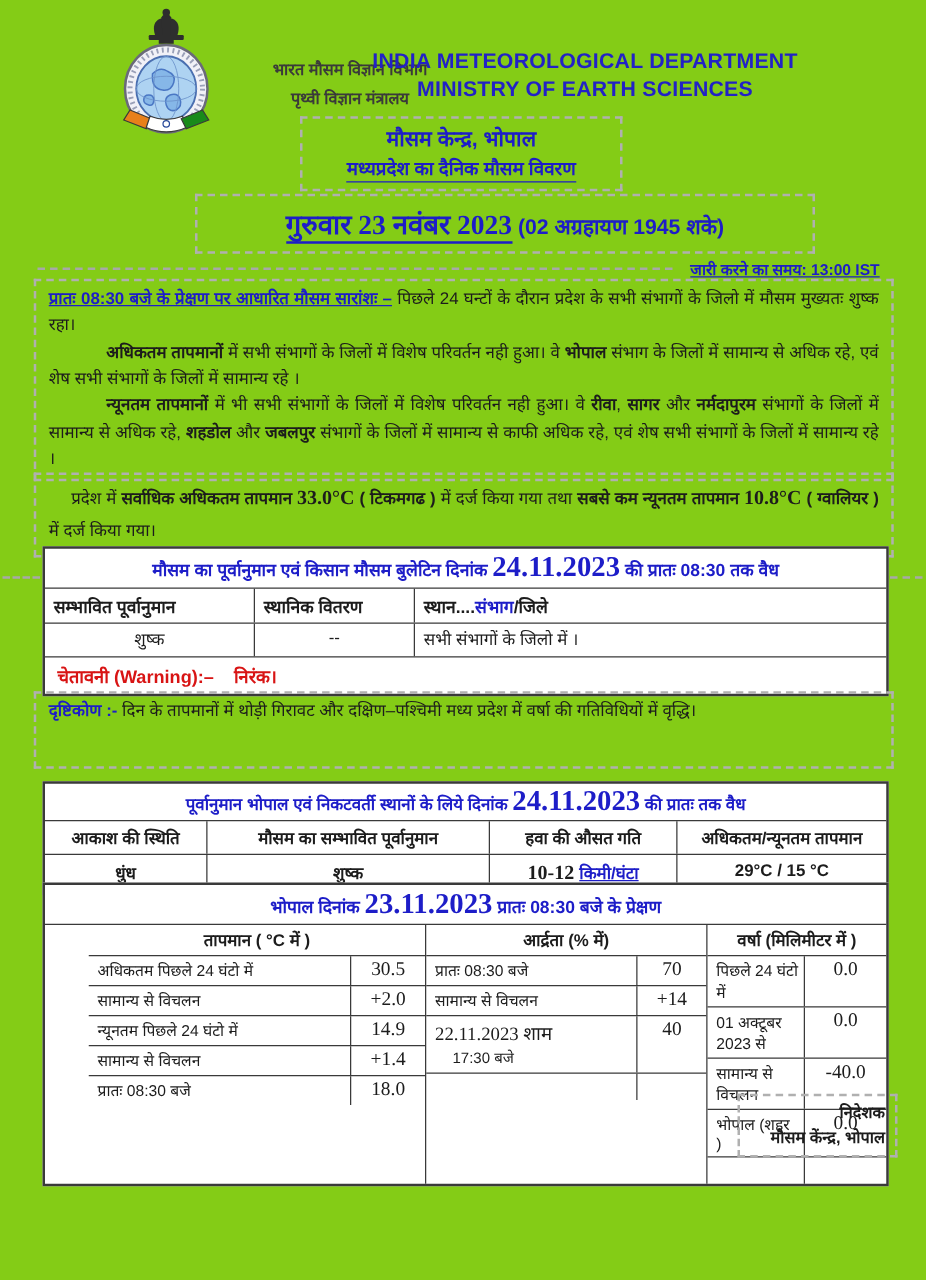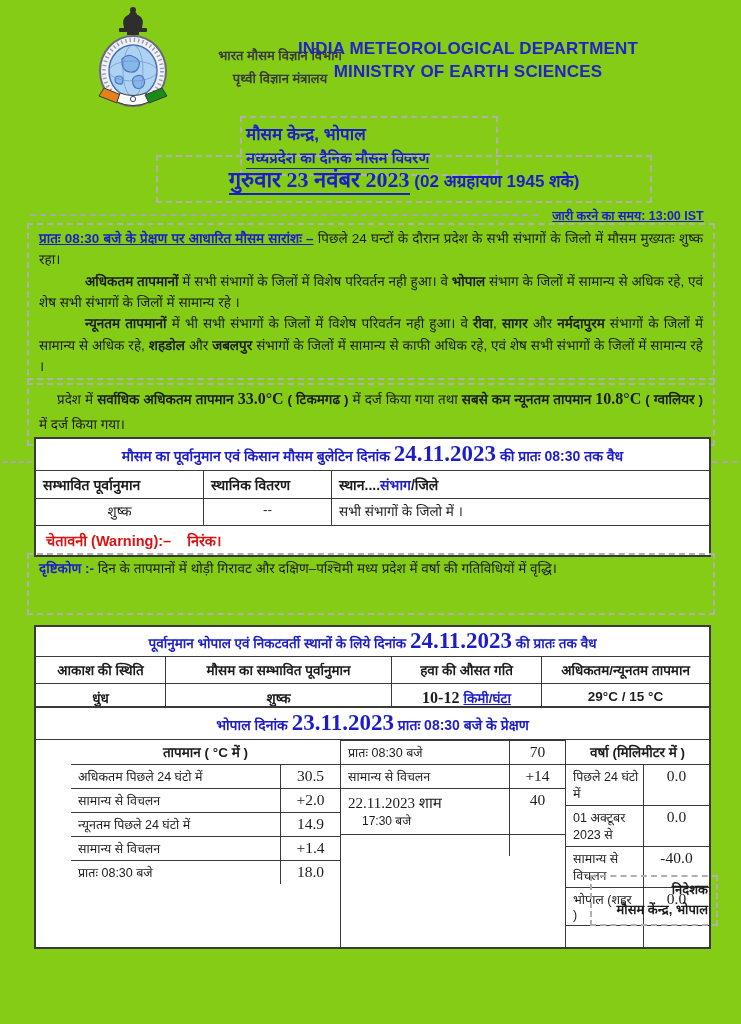--- a/index.html
+++ b/index.html
@@ -13,22 +13,22 @@
   .dept {
     position:absolute; left:200px; top:44px; width:160px; text-align:center;
     font-size:13px; font-weight:bold; color:#3a3a3a; line-height:1.8;
   }
   .org {
     position:absolute; left:292px; top:38px; width:352px; text-align:center;
     font-size:17px; font-weight:bold; color:#2222c6; line-height:1.35; letter-spacing:.2px;
   }
   
   .title-box {
-    position:absolute; left:240px; top:116px; width:258px; border:2px dashed #b0b0b0;
-    padding:4px 4px 5px; color:#1d1dc8;
+    position:absolute; left:240px; top:93px; width:258px; border:2px dashed #b0b0b0;
+    text-align:center; padding:4px 4px 5px; color:#1d1dc8;
   }
   .office { font-size:17px; font-weight:bold; }
   .bulletin { font-size:15px; font-weight:bold; border-bottom:1.5px solid #1d1dc8; display:inline-block; margin-top:2px; padding-bottom:1px; }
   .date-box {
     position:absolute; left:156px; top:155px; width:496px; border:2px dashed #b0b0b0;
     text-align:center; padding:6px 2px 8px; color:#1d1dc8; white-space:nowrap;
   }
   .date-main { font-family:"Liberation Serif", serif; font-size:22px; font-weight:bold; border-bottom:2.5px solid #1d1dc8; padding-bottom:1px; }
   .saka { font-size:17px; font-weight:bold; }
   
@@ -222,20 +222,21 @@
             <div class="olabel">सामान्य से विचलन</div>
             <div class="oval">+1.4</div>
           </div>
         <div class="orow">
             <div class="olabel">प्रातः 08:30 बजे</div>
             <div class="oval">18.0</div>
           </div>
       </div>
 
       <div class="grp g-hum">
+        <div class="g-head">आर्द्रता (% में)</div>
         <div class="orow">
             <div class="olabel">प्रातः 08:30 बजे</div>
             <div class="oval">70</div>
           </div>
         <div class="orow">
             <div class="olabel">सामान्य से विचलन</div>
             <div class="oval">+14</div>
           </div>
         <div class="orow tall">
             <div class="olabel">

